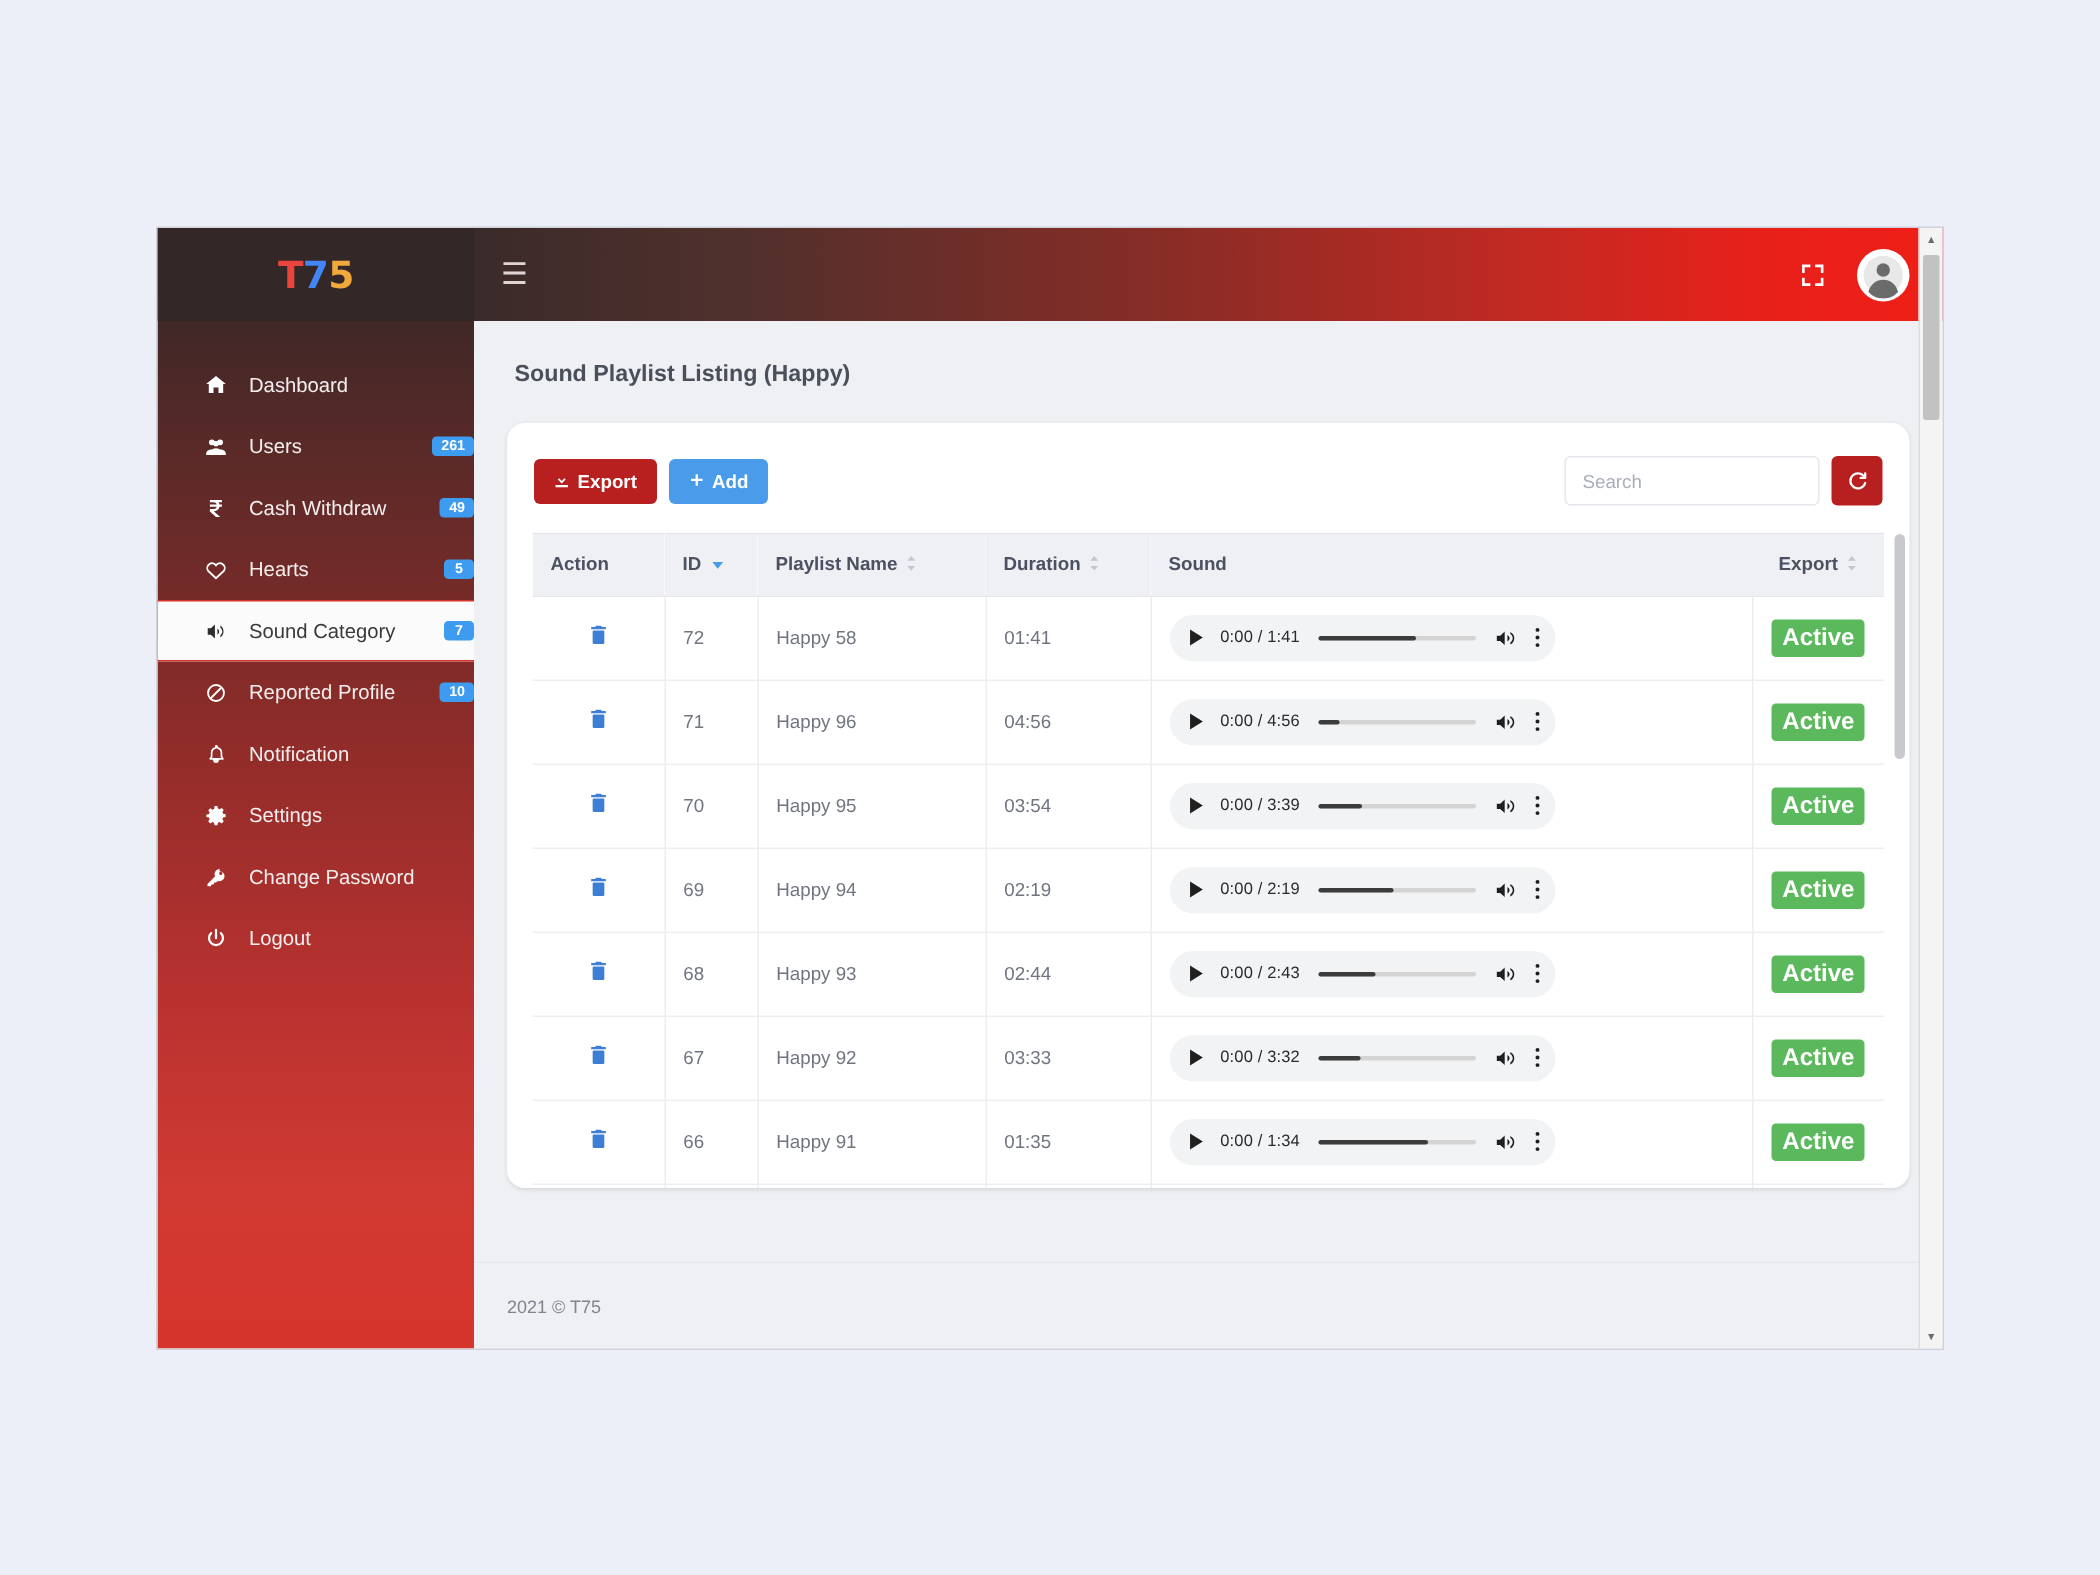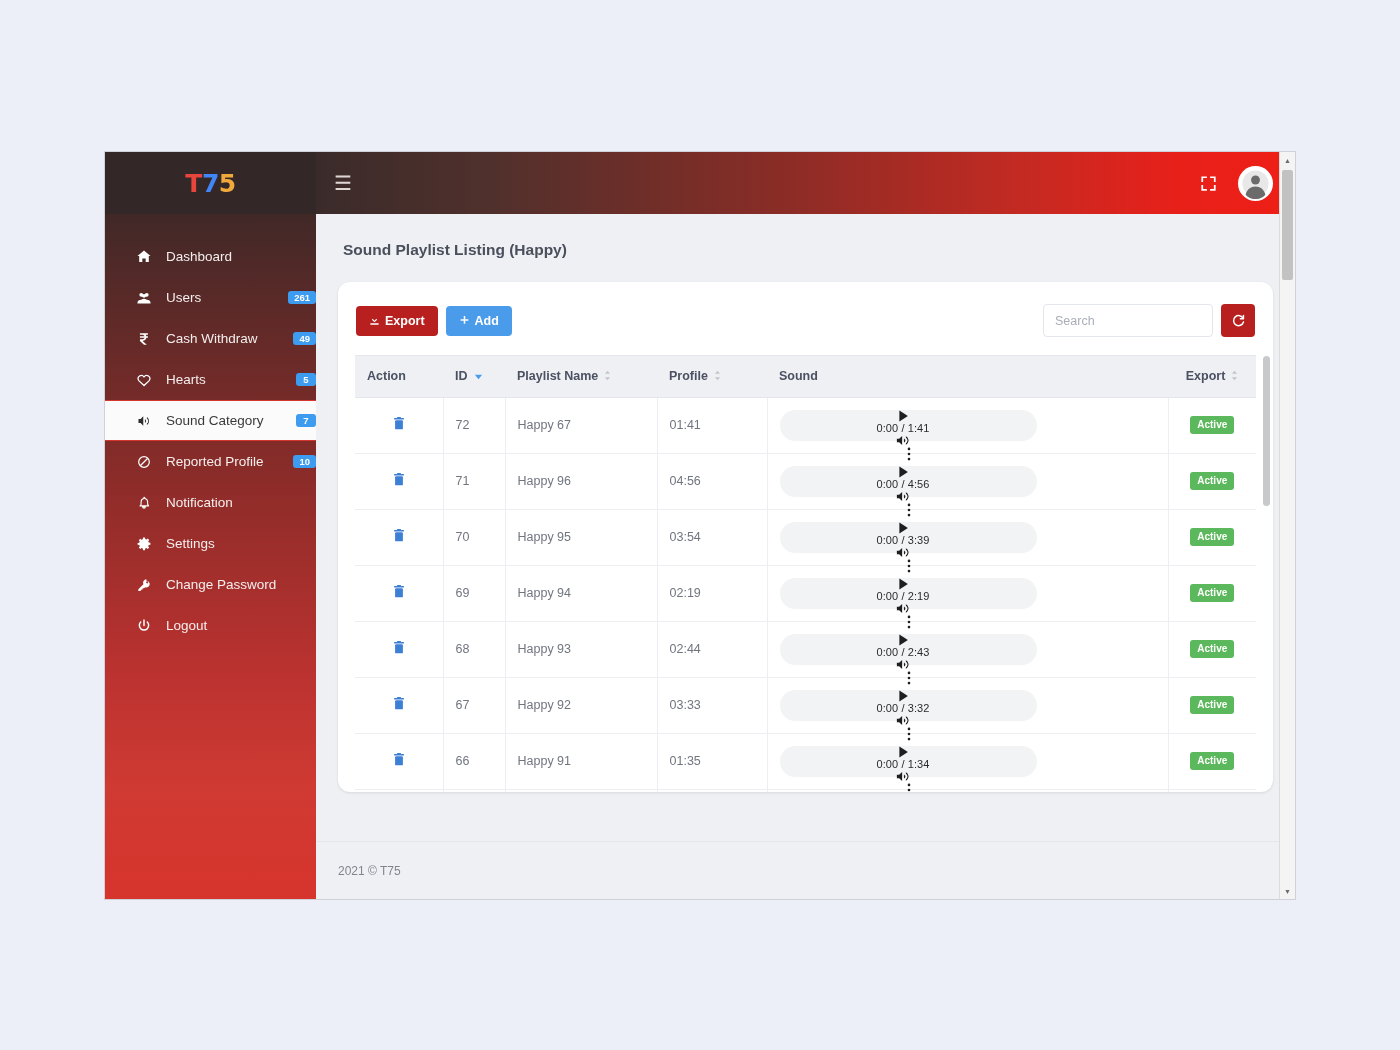--- a/index.html
+++ b/index.html
@@ -176,35 +176,34 @@
   .col-id { width: 62px; }
   .col-name { width: 152px; }
   .col-duration { width: 110px; }
   .col-sound { width: auto; }
   .col-status { width: 88px; }
 
   .del-btn { background: none; border: none; cursor: pointer; padding: 0; display: inline-flex; }
   .badge-active {
     display: inline-block;
     background: #5cb85c; color: #fff;
-    font-size: 10px; font-weight: bold;
+    font-size: 16px; font-weight: bold;
     padding: 3px 7px; border-radius: 3px;
     line-height: 1.2;
   }
 
   
   .audio-player {
     display: flex; align-items: center;
     background: #f1f3f4;
     border-radius: 17px;
     height: 31px;
     padding: 0 10px 0 12px;
     width: 257px;
     gap: 0;
-    flex-direction: column;
   }
   .ap-play { cursor: pointer; display: flex; margin-right: 11px; }
   .ap-time {
     font-size: 11px; color: #2b2b2b;
     font-family: "Liberation Sans", sans-serif;
     white-space: nowrap; margin-right: 12px;
     letter-spacing: 0.1px;
   }
   .ap-bar {
     flex: 1 1 auto; height: 3px; background: #d4d4d4;
@@ -401,41 +400,41 @@
             <thead>
               <tr id="header-row">
                   <th class="col-action"><span>Action</span></th>
                   <th class="col-id"><span>ID</span><span class="sort-ico"><svg width="9" height="9" viewBox="0 0 10 10" fill="#4a9bea">
                         <path d="M1 3h8L5 8z"></path>
                       </svg></span></th>
                   <th class="col-name"><span>Playlist Name</span><span class="sort-ico"><svg width="7" height="11" viewBox="0 0 8 12" fill="#c3c6cc">
                         <path d="M4 0.5 7 4H1z"></path>
                         <path d="M4 11.5 1 8h6z"></path>
                       </svg></span></th>
-                  <th class="col-duration"><span>Profile</span><span class="sort-ico"><svg width="7" height="11" viewBox="0 0 8 12" fill="#c3c6cc">
+                  <th class="col-duration"><span>Duration</span><span class="sort-ico"><svg width="7" height="11" viewBox="0 0 8 12" fill="#c3c6cc">
                         <path d="M4 0.5 7 4H1z"></path>
                         <path d="M4 11.5 1 8h6z"></path>
                       </svg></span></th>
                   <th class="col-sound"><span>Sound</span></th>
                   <th class="col-status" style="text-align: center;"><span>Export</span><span class="sort-ico"><svg width="7" height="11" viewBox="0 0 8 12" fill="#c3c6cc">
                         <path d="M4 0.5 7 4H1z"></path>
                         <path d="M4 11.5 1 8h6z"></path>
                       </svg></span></th>
                 </tr>
             </thead>
             <tbody id="table-body">
                 <tr>
                   <td class="c-action col-action"><button class="del-btn">
                       <svg width="12" height="13" viewBox="0 0 14 16" fill="#3d7fd4">
                         <path d="M5 0h4l.7 1.3H13V3H1V1.3h3.3L5 0z"></path>
                         <rect x="2.2" y="4.1" width="9.6" height="11.1" rx="1.1"></rect>
                       </svg>
                     </button></td>
                   <td class="col-id"><span>72</span></td>
-                  <td class="col-name"><span>Happy 67</span></td>
+                  <td class="col-name"><span>Happy 58</span></td>
                   <td class="col-duration"><span>01:41</span></td>
                   <td class="col-sound">
                     <div class="audio-player">
                       <span class="ap-play">
                         <svg width="11" height="12" viewBox="0 0 12 13" fill="#1f1f1f">
                           <path d="M1.5 0.6 10.8 6.5 1.5 12.4z"></path>
                         </svg>
                       </span>
                       <span class="ap-time">0:00 / 1:41</span>
                       <span class="ap-bar">

